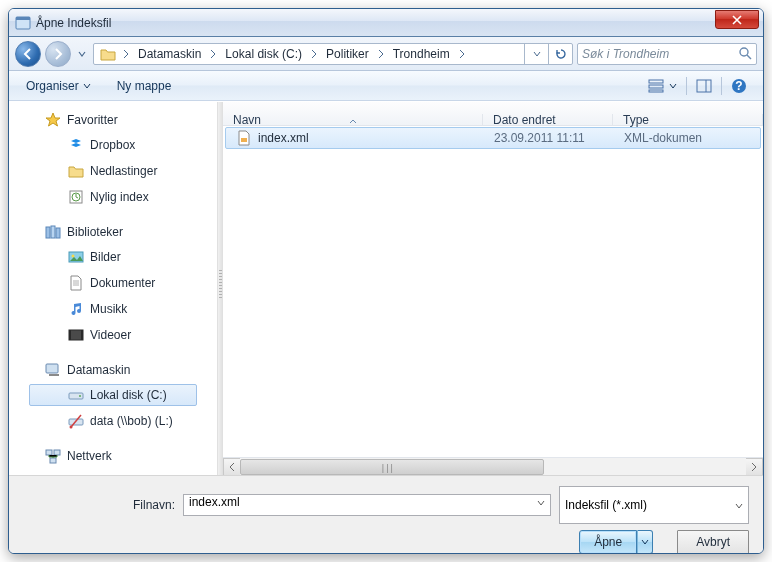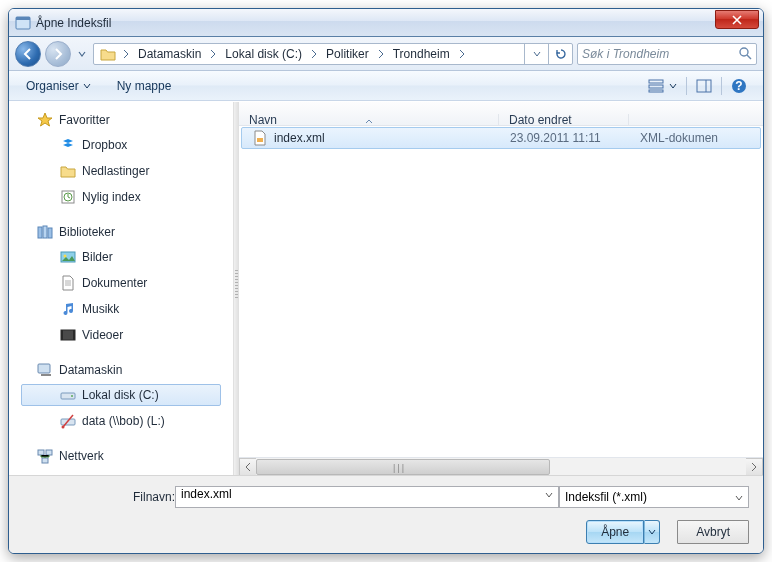--- a/index.html
+++ b/index.html
@@ -69,21 +69,21 @@
 .toolbar .spacer{flex:1;}
 .righttool{display:flex;align-items:center;gap:6px;}
 .righttool .tbicon{width:22px;height:22px;display:flex;align-items:center;justify-content:center;border-radius:2px;}
 .righttool .sep{width:1px;height:18px;background:#b6c6db;}
 .viewsplit{display:flex;align-items:center;border:1px solid transparent;}
 .viewsplit .tbicon{border-radius:2px 0 0 2px;}
 .viewsplit .tbdd{width:12px;height:22px;display:flex;align-items:center;justify-content:center;}
 
 
 .body { position:absolute; top:93px; left:0; right:0; bottom:78px; display:flex; }
-.navpane { width:224px; background:#fff; overflow:hidden; padding:8px 8px; }
+.navpane { width:208px; background:#fff; overflow:hidden; padding:8px 16px; }
 .splitter{ width:6px; background:linear-gradient(to right,#f0f0f0,#e2e2e2); border-left:1px solid #e0e0e0;border-right:1px solid #e0e0e0; cursor:col-resize; position:relative;}
 .splitter .grip{position:absolute;top:45%;left:1px;width:3px;height:30px;background:repeating-linear-gradient(#b0b0b0 0 1px,transparent 1px 3px);}
 .listpane { flex:1; display:flex; flex-direction:column; background:#fff; }
 
 .treegroup{margin-bottom:14px;}
 .treehdr{display:flex;align-items:center;padding:2px 8px 2px 20px;color:#1f2b3a;}
 .treehdr .ticon{width:16px;height:16px;margin-right:6px;}
 .treeitem{display:flex;align-items:center;padding:2px 8px 2px 38px;color:#1f2b3a;border:1px solid transparent;border-radius:2px;margin:4px 4px;}
 .treeitem.selected{background:linear-gradient(#eaf3fc,#d7e8fa);border:1px solid #9ec1e8;}
 .treeitem .ticon{width:16px;height:16px;margin-right:6px;}
@@ -109,27 +109,27 @@
 .hscroll .track{flex:1;height:16px;background:#f2f2f2;margin:0 17px;position:relative;}
 .hscroll .thumb{position:absolute;left:0;top:0;height:16px;width:60%;background:linear-gradient(#e6e6e6,#cfcfcf);border:1px solid #b8b8b8;border-radius:2px;}
 .hscroll .arrow{position:absolute;top:0;width:17px;height:18px;background:linear-gradient(#f5f5f5,#e2e2e2);border:1px solid #c8c8c8;display:flex;align-items:center;justify-content:center;}
 .hscroll .arrow.l{left:0;border-right:none;}
 .hscroll .arrow.r{right:0;border-left:none;}
 .hscroll .arrow svg{width:6px;height:8px;}
 .hscroll .grip{position:absolute;left:50%;top:3px;width:20px;height:10px;transform:translateX(-50%);color:#888;font-size:9px;letter-spacing:2px;}
 
 
 .bottombar{position:absolute;left:0;right:0;bottom:0;height:78px;background:#f0f0f0;border-top:1px solid #d6d6d6;padding:10px 14px;}
-.fnrow{display:flex;align-items:center;margin-left:110px;}
+.fnrow{display:flex;align-items:center;gap:8px;margin-left:110px;}
 .fnlabel{color:#1f2b3a;}
 .fninput{flex:1;height:22px;border:1px solid #abadb3;background:#fff;padding:0 5px;}
 .fninput .dd{float:right;}
-.filtsel{width:190px;height:22px;border:1px solid #abadb3;background:#fff;padding:0 5px;display:flex;align-items:center;}
+.filtsel{width:190px;height:38px;border:1px solid #abadb3;background:#fff;padding:0 5px;display:flex;align-items:center;}
 .filtsel .dd{margin-left:auto;}
-.btnrow{display:flex;justify-content:flex-end;gap:17px;margin-top:12px;}
+.btnrow{display:flex;justify-content:flex-end;gap:24px;margin-top:6px;}
 .btn{height:24px;padding:0 18px;border:1px solid #8a8a8a;border-radius:1px;background:linear-gradient(#f6f6f6,#e4e4e4);display:flex;align-items:center;color:#1f2b3a;}
 .btn.default{border:1px solid #3c7fb1;background:linear-gradient(#eaf6fd,#bde3f9 48%,#a7d7f3 52%,#c4e6fa);box-shadow:0 0 0 1px #b6dffb inset;}
 .splitbtn{display:flex;}
 .splitbtn .btn{border-radius:3px 0 0 3px;padding:0 14px;}
 .splitbtn .bdd{width:16px;border:1px solid #3c7fb1;border-left:1px solid #7fb8dc;border-radius:0 3px 3px 0;background:linear-gradient(#eaf6fd,#bde3f9 48%,#a7d7f3 52%,#c4e6fa);display:flex;align-items:center;justify-content:center;}
 
 .dd svg,.bdd svg{width:8px;height:6px;}
 
 
 .star{fill:#f6c94a;stroke:#c69a1f;}
@@ -388,20 +388,23 @@
       <div class="listhdr">
         <div class="colh col-name">
           <span>Navn</span>
           <span class="sortind"><svg viewBox="0 0 8 5">
                 <path d="M1 4 L4 1 L7 4" stroke="#6a8ab0" fill="none"></path>
               </svg></span>
         </div>
         <div class="colh col-date">
             <span>Dato endret</span>
           </div>
+        <div class="colh col-type">
+            <span>Type</span>
+          </div>
       </div>
       <div class="files">
         <div class="filerow">
           <div class="cell c-name">
             <span class="ficon"><svg viewBox="0 0 16 16">
                   <path d="M3 1 h7 l3 3 v11 H3 Z" fill="#fff" stroke="#8a8a8a"></path>
                   <rect x="5" y="8" width="6" height="4" fill="#f0b050"></rect>
                 </svg></span>
             <span>index.xml</span>
           </div>

